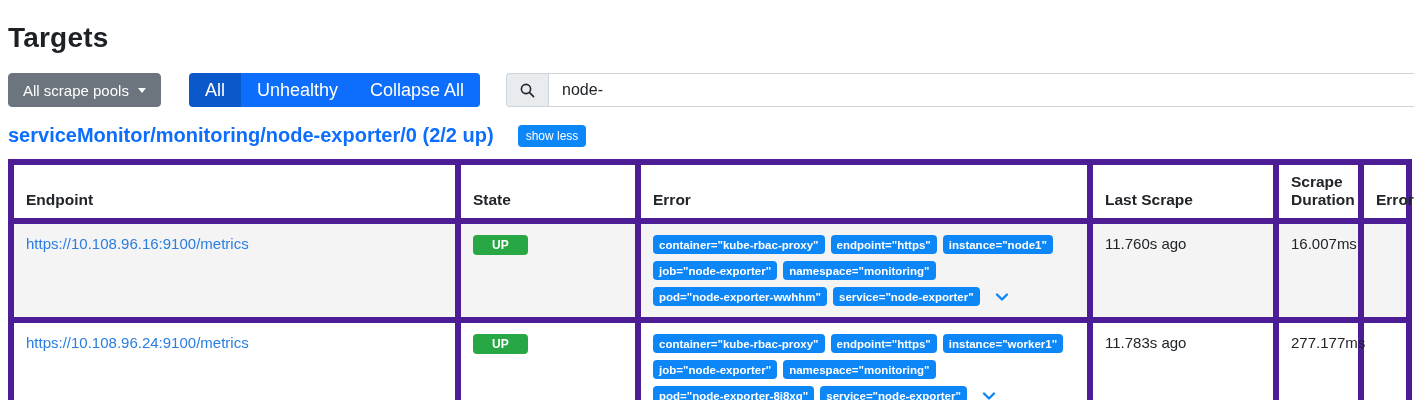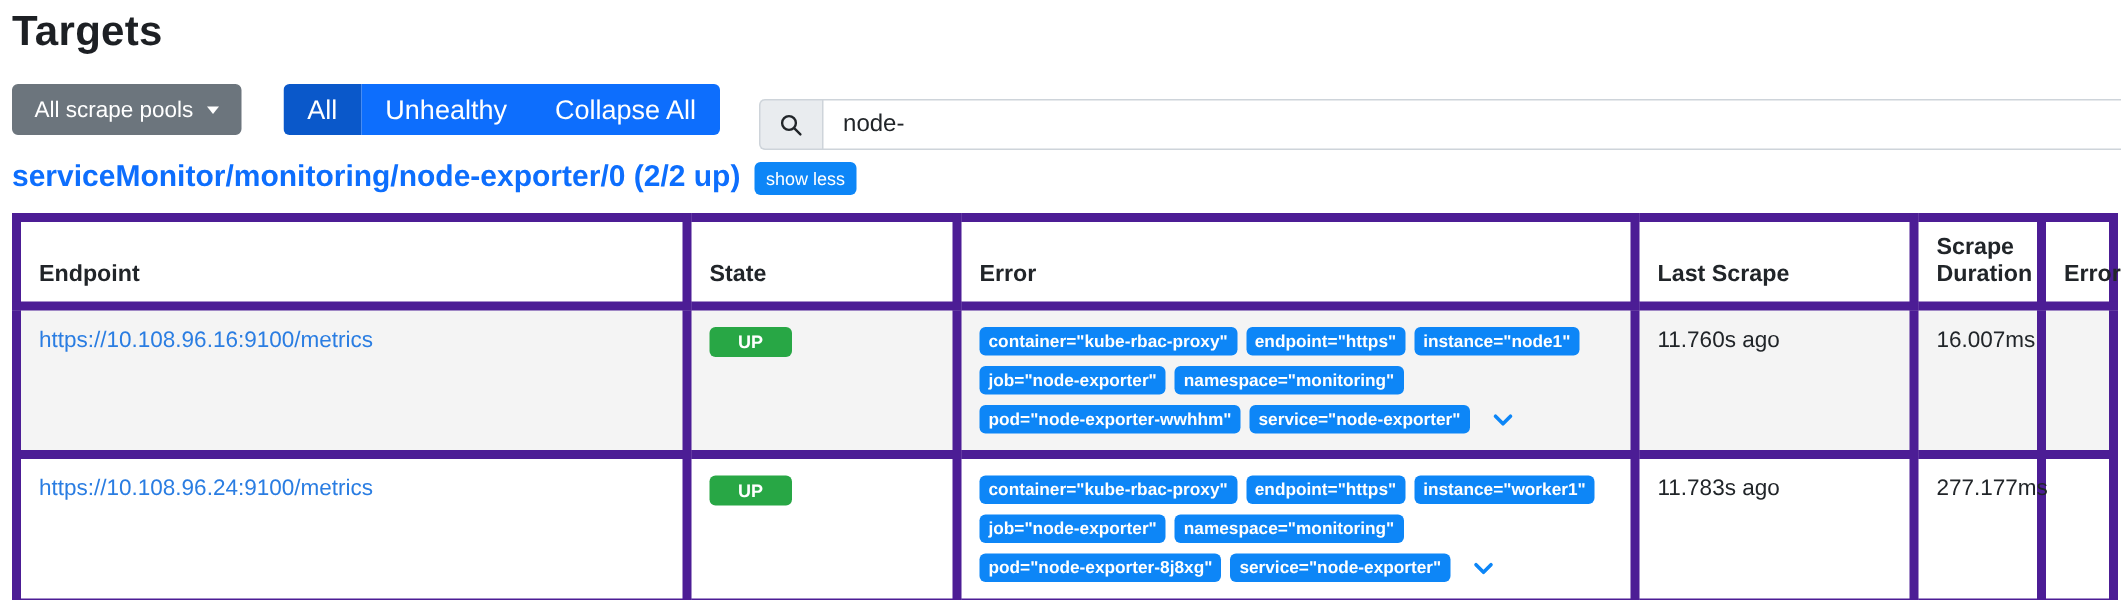--- a/index.html
+++ b/index.html
@@ -8,29 +8,29 @@
     width: 1414px; height: 400px;
     background: #ffffff;
     overflow: hidden;
     font-family: "Liberation Sans", sans-serif;
     color: #212529;
   }
   .container { padding-left: 8px; }
 
   
   .page-title {
-    margin: 0; padding-top: 5px;
+    margin: 0; padding-top: 22px;
     font-size: 28px; font-weight: 700; color: #1d2024;
     letter-spacing: 0.2px;
   }
 
   
   .controls {
     margin-top: 19px;
-    display: flex; align-items: flex-end;
+    display: flex; align-items: flex-start;
     height: 34px;
   }
   .dropdown-btn {
     height: 34px; padding: 0 14px;
     background: #6c757d; color: #fff;
     border: 1px solid #6c757d; border-radius: 4px;
     font-size: 15px; font-family: inherit;
     display: inline-flex; align-items: center; gap: 9px;
     cursor: pointer;
   }
@@ -70,21 +70,21 @@
     border: 1px solid #ced4da; border-right: none;
     border-radius: 0;
     padding: 0 0 0 13px;
     font-size: 16px; font-family: inherit; color: #212529;
     outline: none;
   }
 
   
   .pool-header {
     margin-top: 17px;
-    display: flex; align-items: center; gap: 9px;
+    display: flex; align-items: center; gap: 24px;
   }
   .pool-title {
     margin: 0;
     font-size: 20px; font-weight: 700; color: #0d6efd;
   }
   .show-less-btn {
     background: #0d86f7; color: #fff;
     border: none; border-radius: 4px;
     font-size: 12px; font-family: inherit;
     padding: 4px 8px;

